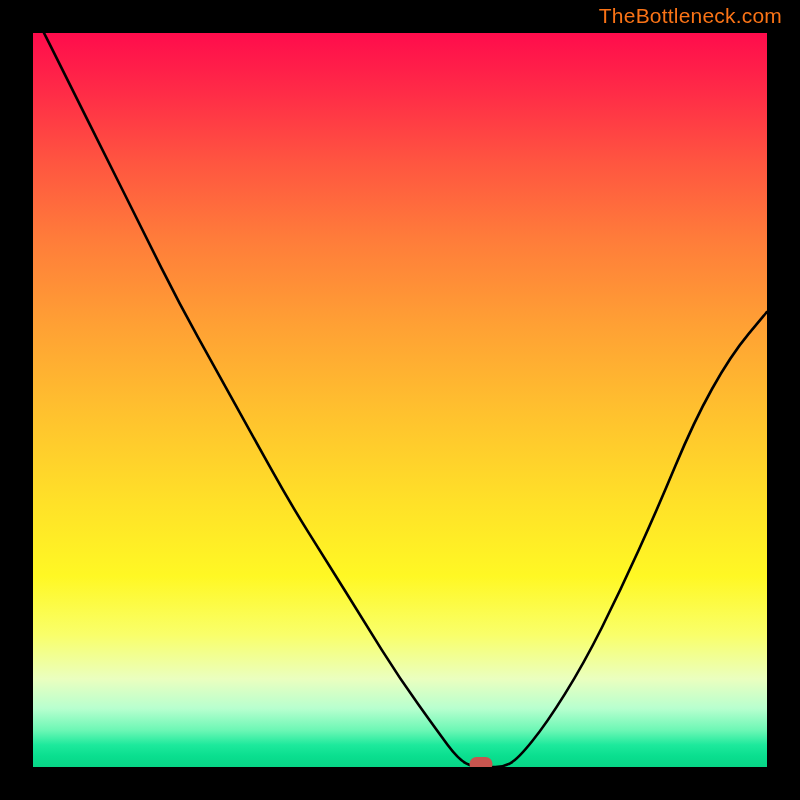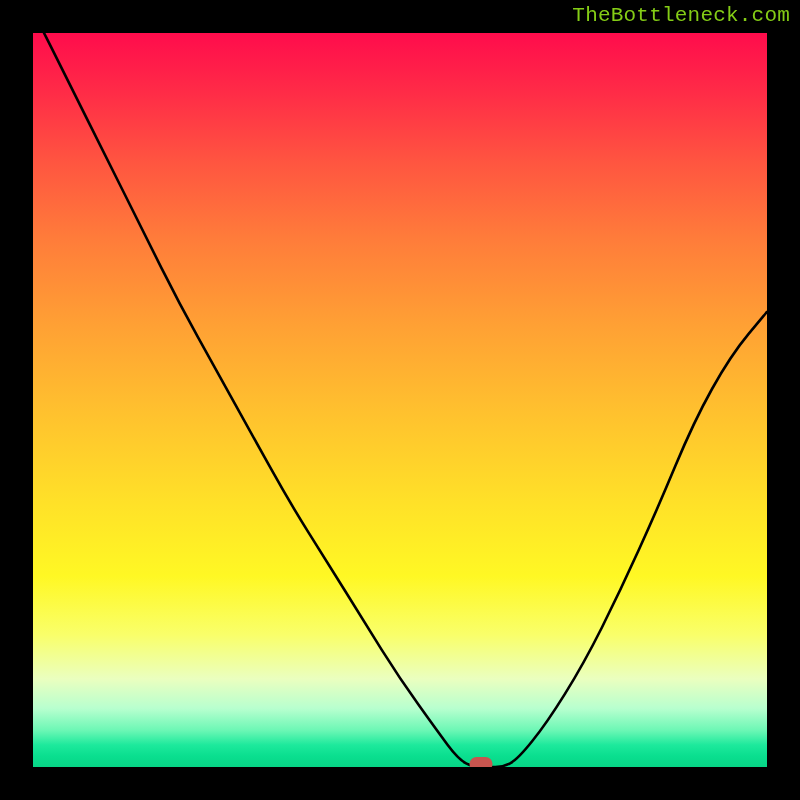--- a/index.html
+++ b/index.html
@@ -14,27 +14,26 @@
   .frame {
     position: relative;
     width: 800px;
     height: 800px;
     background: #000;
     box-sizing: border-box;
   }
   .watermark {
     position: absolute;
     top: 4px;
-    right: 10px;
-    color: #84cc16;
+    right: 18px;
+    color: #f97316;
     font-size: 21px;
     font-weight: 500;
     letter-spacing: 0.2px;
     z-index: 20;
-    font-family: Liberation Mono, monospace;
   }
   .plot {
     position: absolute;
     left: 33px;
     top: 33px;
     width: 734px;
     height: 734px;
     overflow: hidden;
   }
   .gradient {

